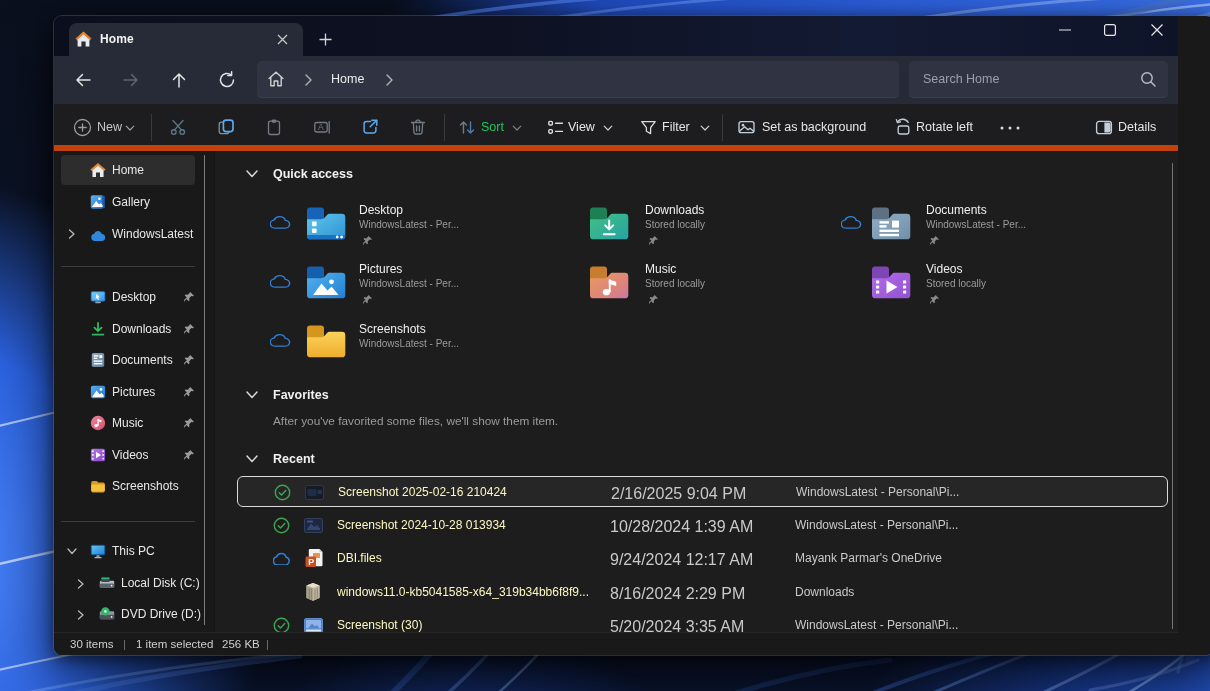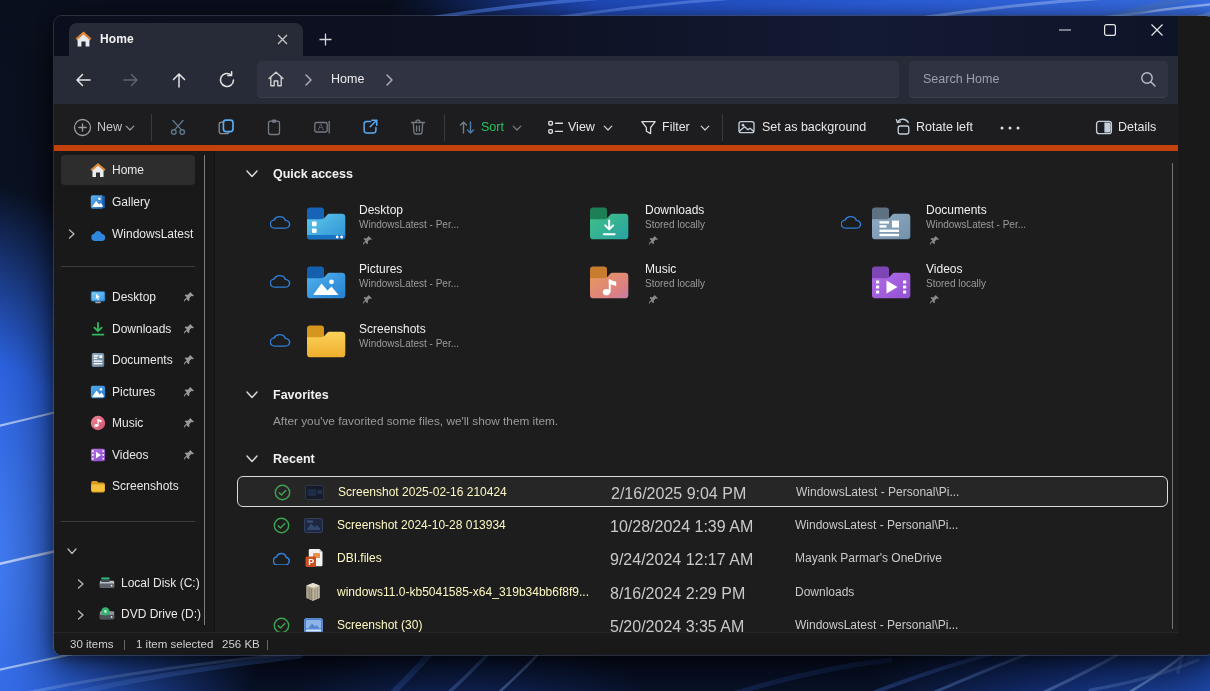--- a/index.html
+++ b/index.html
@@ -434,20 +434,35 @@
 <svg class="ic" viewBox="0 0 16 16">
               <path d="M1.2,4.6 a1.6,1.6 0 0 1 1.6,-1.6 h3.4 a1.6,1.6 0 0 1 1.2,0.5 l1,1.1 h4.8 a1.6,1.6 0 0 1 1.6,1.6 v6.6 a1.6,1.6 0 0 1 -1.6,1.6 H2.8 a1.6,1.6 0 0 1 -1.6,-1.6 Z" fill="#d9991f"></path>
               <path d="M1.2,6.4 h13.6 v5.4 a1.6,1.6 0 0 1 -1.6,1.6 H2.8 a1.6,1.6 0 0 1 -1.6,-1.6 Z" fill="#f5c13d"></path>
             </svg>
 <div class="txt">Screenshots</div>
           </div>
 <svg class="abs" style="left:12px;top:394px" width="12" height="12" viewBox="0 0 12 12">
             <path d="M2,4 L6,8.5 L10,4" fill="none" stroke="#b9b9b9" stroke-width="1.3" stroke-linecap="round" stroke-linejoin="round"></path>
           </svg>
 <div class="ssep" style="top:370px"></div>
+<div class="srow" style="top:385px">
+<svg class="ic" viewBox="0 0 16 16">
+              <defs>
+                <linearGradient id="pc" x1="0" y1="0" x2="1" y2="1">
+                  <stop offset="0" stop-color="#62c2ee"></stop>
+                  <stop offset="1" stop-color="#2384d8"></stop>
+                </linearGradient>
+              </defs>
+              <rect x="0.8" y="1.8" width="14.4" height="10.4" rx="1.4" fill="#10518f"></rect>
+              <rect x="1.7" y="2.7" width="12.6" height="8.6" rx="0.6" fill="url(#pc)"></rect>
+              <rect x="6.4" y="12.2" width="3.2" height="1.8" fill="#8d979e"></rect>
+              <rect x="4.4" y="14" width="7.2" height="1.2" rx="0.5" fill="#aab4bb"></rect>
+            </svg>
+<div class="txt">This PC</div>
+          </div>
 <svg class="abs" style="left:21px;top:427px" width="11" height="12" viewBox="0 0 11 12">
             <path d="M3.5,2 L8,6 L3.5,10" fill="none" stroke="#b9b9b9" stroke-width="1.3" stroke-linecap="round" stroke-linejoin="round"></path>
           </svg>
 <div class="srow" style="left:16px;top:417px">
 <svg class="ic" viewBox="0 0 16 16">
               <rect x="0.8" y="5.8" width="14.4" height="6.8" rx="1.2" fill="#b9bfc6"></rect>
               <rect x="0.8" y="8.6" width="14.4" height="4" rx="1.2" fill="#5b636b"></rect>
               <rect x="2.2" y="2.6" width="8.4" height="4.4" rx="0.8" fill="#3f474e"></rect>
               <rect x="2.2" y="2.6" width="8.4" height="1.7" rx="0.8" fill="#2bb673"></rect>
               <circle cx="12.6" cy="10.6" r="0.9" fill="#e8edf2"></circle>

